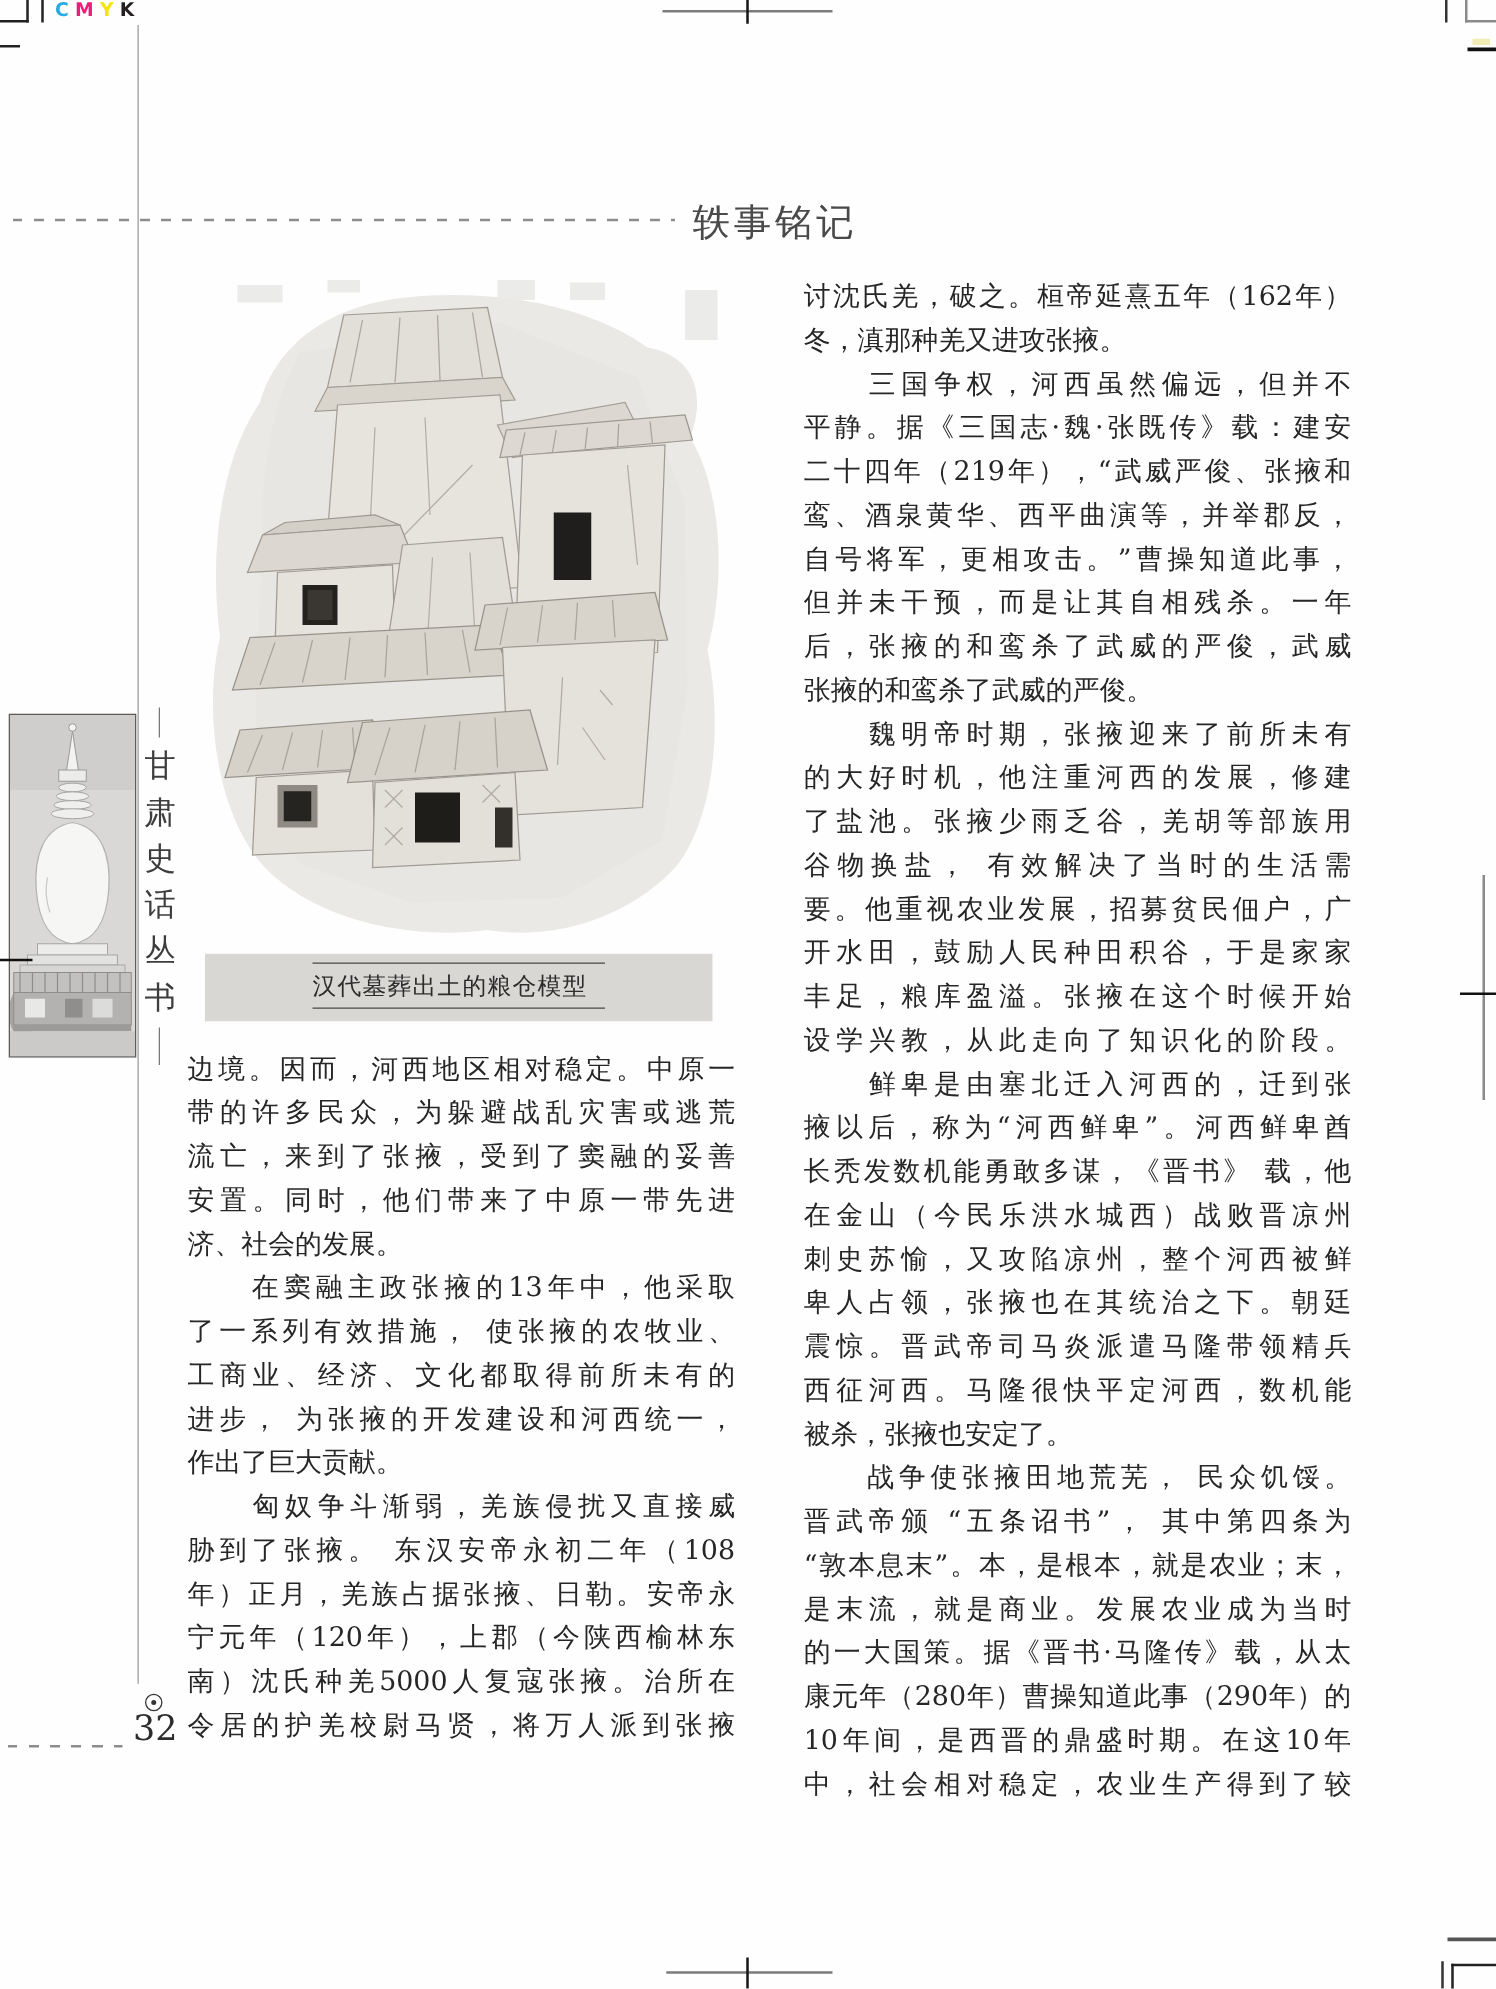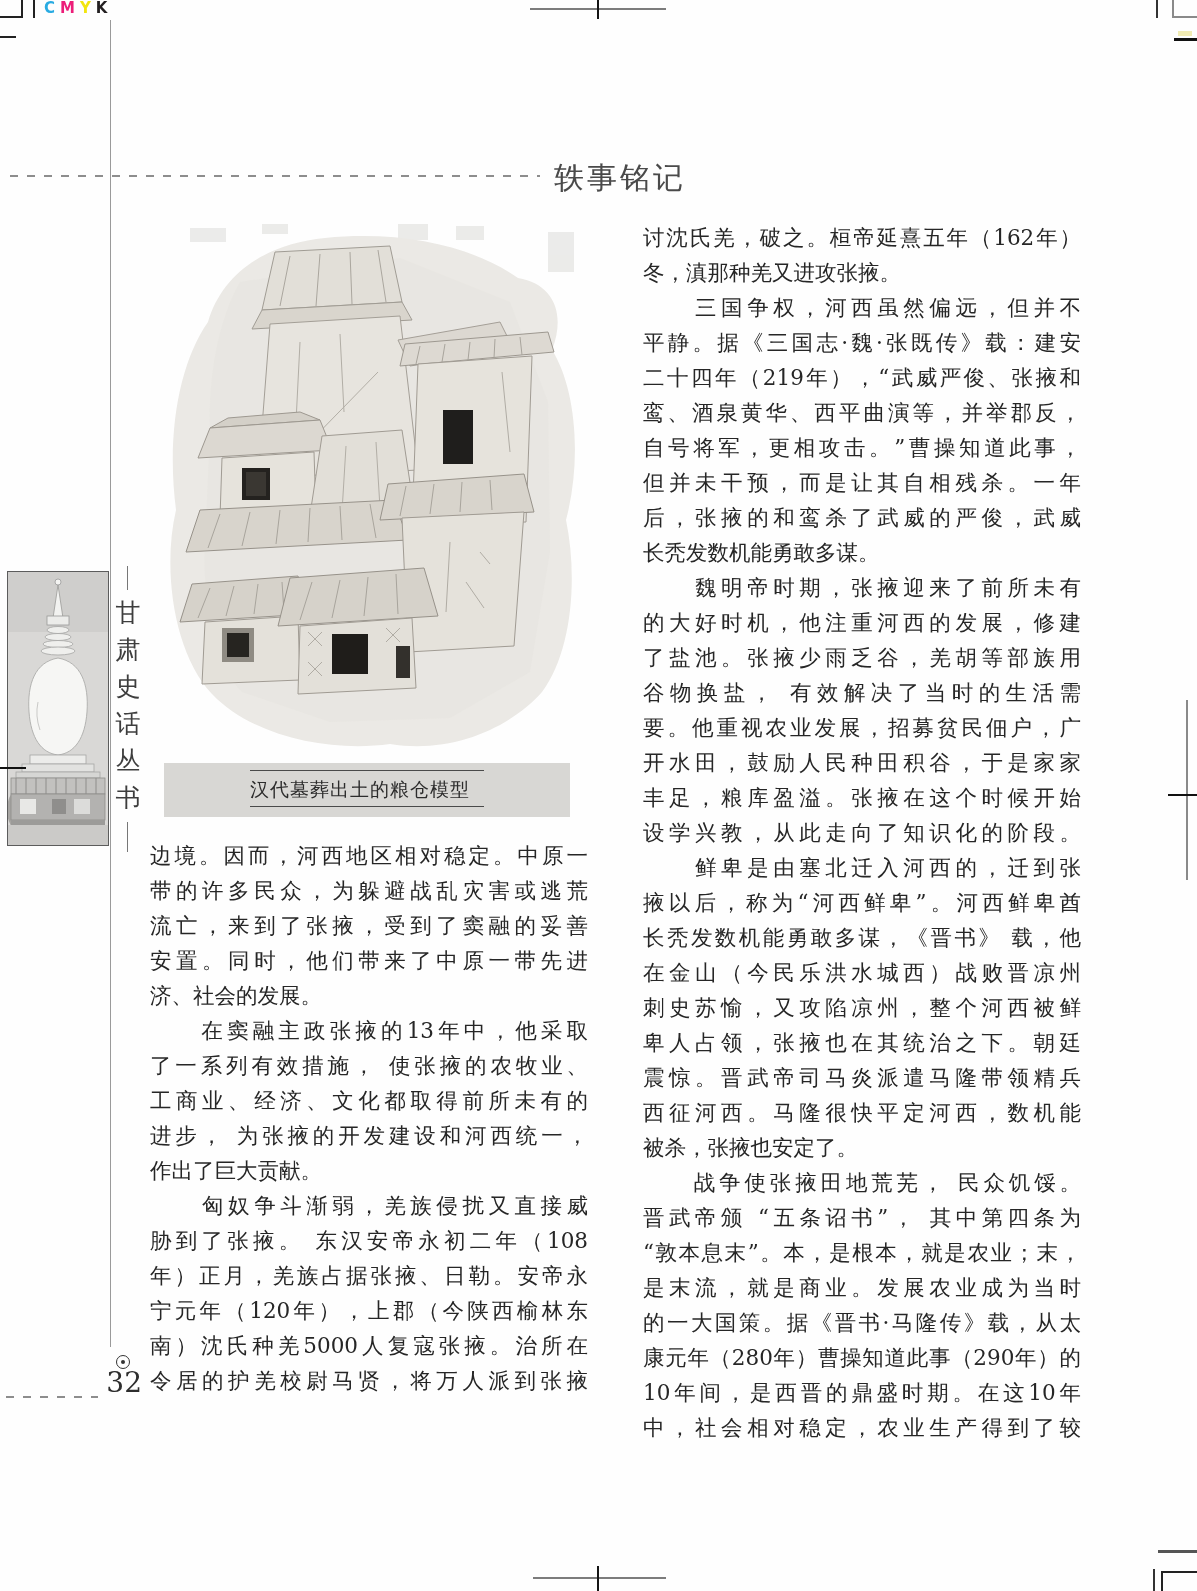--- a/index.html
+++ b/index.html
@@ -282,21 +282,21 @@
   <div class="abs text-col right-col">
       <div class="text-line">讨沈氏羌，破之。桓帝延熹五年（162年）</div>
       <div class="text-line short">冬，滇那种羌又进攻张掖。</div>
       <div class="text-line">　　三国争权，河西虽然偏远，但并不</div>
       <div class="text-line">平静。据《三国志·魏·张既传》载：建安</div>
       <div class="text-line">二十四年（219年），“武威严俊、张掖和</div>
       <div class="text-line">鸾、酒泉黄华、西平曲演等，并举郡反，</div>
       <div class="text-line">自号将军，更相攻击。”曹操知道此事，</div>
       <div class="text-line">但并未干预，而是让其自相残杀。一年</div>
       <div class="text-line">后，张掖的和鸾杀了武威的严俊，武威</div>
-      <div class="text-line short">长秃发数机能勇敢多谋。</div>
+      <div class="text-line short">张掖的和鸾杀了武威的严俊。</div>
       <div class="text-line">　　魏明帝时期，张掖迎来了前所未有</div>
       <div class="text-line">的大好时机，他注重河西的发展，修建</div>
       <div class="text-line">了盐池。张掖少雨乏谷，羌胡等部族用</div>
       <div class="text-line">谷物换盐， 有效解决了当时的生活需</div>
       <div class="text-line">要。他重视农业发展，招募贫民佃户，广</div>
       <div class="text-line">开水田，鼓励人民种田积谷，于是家家</div>
       <div class="text-line">丰足，粮库盈溢。张掖在这个时候开始</div>
       <div class="text-line">设学兴教，从此走向了知识化的阶段。</div>
       <div class="text-line">　　鲜卑是由塞北迁入河西的，迁到张</div>
       <div class="text-line">掖以后，称为“河西鲜卑”。河西鲜卑酋</div>

